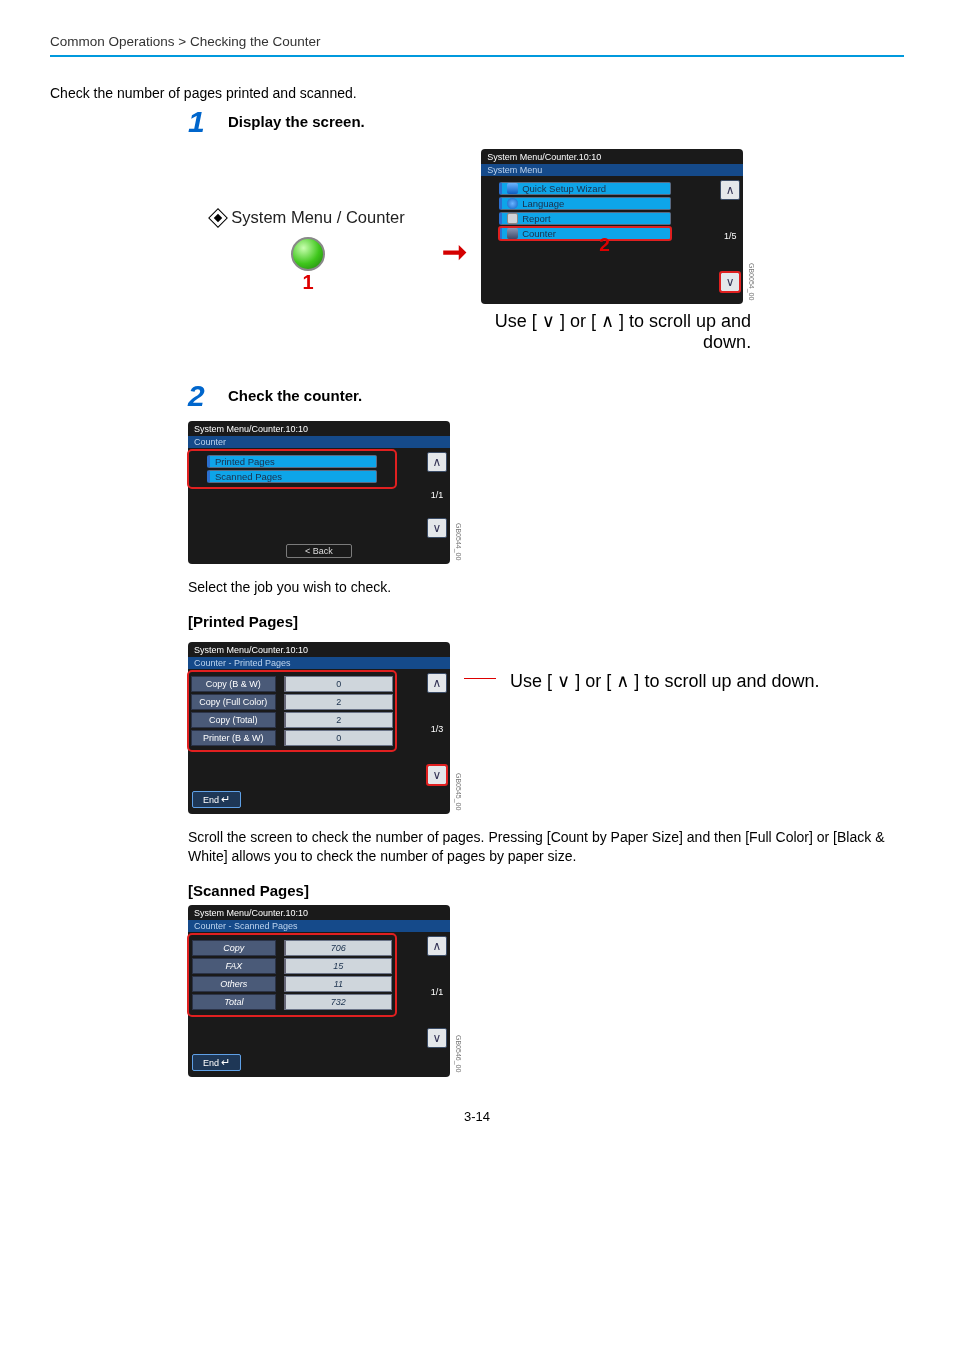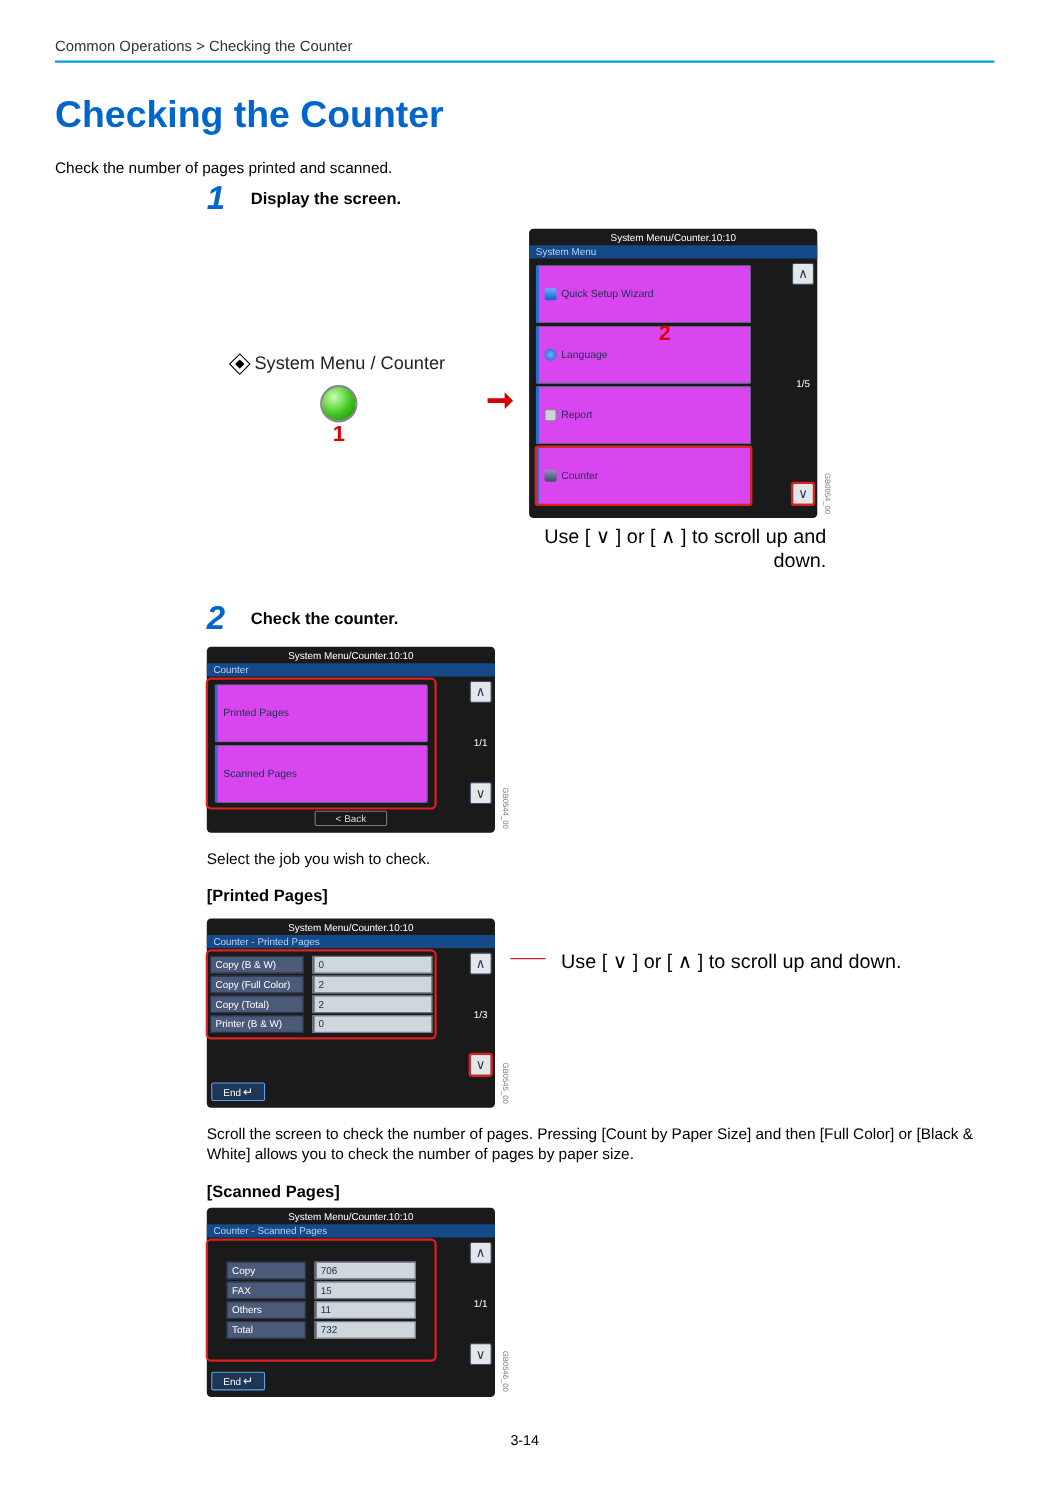--- a/index.html
+++ b/index.html
@@ -19,26 +19,26 @@
   .sysmenu-box { text-align:center; }
   .sysmenu-label { font-size:16.5px; color:#222; display:flex; align-items:center; justify-content:center; gap:6px; }
   .diamond { display:inline-block; width:14px; height:14px; border:1.5px solid #000; transform:rotate(45deg); position:relative; }
   .diamond::after{ content:""; position:absolute; inset:3px; background:#000; }
   .green-btn { width:34px; height:34px; border-radius:50%; background: radial-gradient(circle at 35% 30%, #c9ffb0, #3ec61b 55%, #1f7a0e); border:2px solid #888; margin:10px auto 0; }
   .red-arrow { color:#d40000; font-size:30px; font-weight:bold; }
   .red-num-below { color:#d00; font-weight:bold; font-size:20px; text-align:center; }
 
   
   .panel { width:262px; background:#1a1a1a; border-radius:4px; padding-bottom:2px; font-size:9.5px; color:#fff; position:relative; font-family: Arial, sans-serif; }
-  .panel-top { display:flex; justify-content:center; padding:3px 6px 2px; font-size:9px; }
+  .panel-top { display:flex; justify-content:flex-start; padding:3px 6px 2px; font-size:9px; }
   .panel-sub { background:#154a8a; font-size:9px; padding:1px 6px; color:#bcd3ee; }
   .panel-body { padding:4px 2px 2px 2px; position:relative; min-height:94px; }
   .panel-body.tall { min-height:120px; }
   .list-col { width:204px; }
-  .list-item { background:#d946ef; color:#1a304c; border:1px solid #5a6a82; border-left:3px solid #2a6fd0; border-radius:2px; padding:20px 5px; margin:2px 4px; font-size:9.5px; display:flex; align-items:center; gap:4px; }
+  .list-item { background:#0ea5e9; color:#1a304c; border:1px solid #5a6a82; border-left:3px solid #2a6fd0; border-radius:2px; padding:0 5px; margin:2px 16px; font-size:9.5px; display:flex; align-items:center; gap:4px; }
   .list-item.hl { outline:2px solid #e02020; outline-offset:-1px; }
   .list-item .ic { width:11px; height:11px; display:inline-block; background:#888; border-radius:2px; flex:0 0 11px; }
   .ic.wiz{ background:linear-gradient(#6ab4ff,#0d5fc2); }
   .ic.lang{ background:radial-gradient(#6ab4ff,#0d5fc2); border-radius:50%; }
   .ic.rep{ background:#d0d3d8; border:1px solid #888; }
   .ic.cnt{ background:linear-gradient(#8b98b6,#3d4a69); }
   .scroll-col { position:absolute; right:2px; top:4px; width:22px; display:flex; flex-direction:column; justify-content:space-between; align-items:center; height:calc(100% - 8px);}
   .scroll-col.tall { height: calc(100% - 8px); }
   .scroll-btn { width:20px; height:20px; background:#e4e7ea; border:1px solid #3b4c66; border-radius:2px; display:flex; align-items:center; justify-content:center; color:#335; font-size:12px; }
   .scroll-btn.hl{ outline:2px solid #e02020; outline-offset:-1px; }
@@ -52,31 +52,30 @@
   .data-row { display:flex; gap:8px; margin:2px 0;}
   .data-row .k { background:#4a5a78; color:#fff; font-size:9px; border:1px solid #2b3348; padding:2px 4px; width:88px; }
   .data-row .v { background:#cfd6dc; color:#1a304c; font-size:9px; border:1px solid #6b7488; padding:2px 4px; width:114px; border-left:2px solid #667; }
 
   .caption { font-size:18px; margin-top:6px; }
   .body-text { font-size:14px; line-height:1.35; margin-top:14px; }
   .subhead { font-weight:bold; font-size:15px; margin-top:16px; margin-bottom:6px; }
   .enter-icon { font-size:11px; color:#fff; margin-left:2px; }
   .footer-pno { text-align:center; margin-top:32px; font-size:13px; }
 
-  .outline-all { outline:2px solid #e02020; outline-offset:1px; border-radius:2px; }
+  .outline-all { outline:2px solid #e02020; outline-offset:1px; border-radius:2px;text-align:center; }
   .leader-line { width:32px; height:0; border-top:1px solid #d00; align-self:flex-start; margin-top:36px; }
 </style>
 </head>
 <body>
 
 <div class="page">
   <div class="crumb">Common Operations &gt; Checking the Counter</div>
   <div class="hr"></div>
 
-  <h1 class="title">Checking the Counter</h1>
   <p class="intro">Check the number of pages printed and scanned.</p>
 
   <div class="content-indent">
 
     <div class="step-row">
       <div class="step-num">1</div>
       <div class="step-title">Display the screen.</div>
     </div>
 
     <div class="figure-row">
@@ -211,21 +210,21 @@
       <p class="body-text" style="max-width:700px;">Scroll the screen to check the number of pages. Pressing [Count by Paper Size] and then [Full Color] or [Black &amp; White] allows you to check the number of pages by paper size.</p>
 
       <div class="subhead">[Scanned Pages]</div>
       <div class="panel">
         <div class="panel-top">
           <span>System Menu/Counter.</span>
           <span>10:10</span>
         </div>
         <div class="panel-sub">Counter - Scanned Pages</div>
         <div class="panel-body tall">
-          <div class="list-col outline-all" style="padding:16px;">
+          <div class="list-col outline-all" style="padding:2px;font-style:italic;">
             <div class="data-row">
                 <div class="k">Copy</div>
                 <div class="v">706</div>
               </div>
             <div class="data-row">
                 <div class="k">FAX</div>
                 <div class="v">15</div>
               </div>
             <div class="data-row">
                 <div class="k">Others</div>

